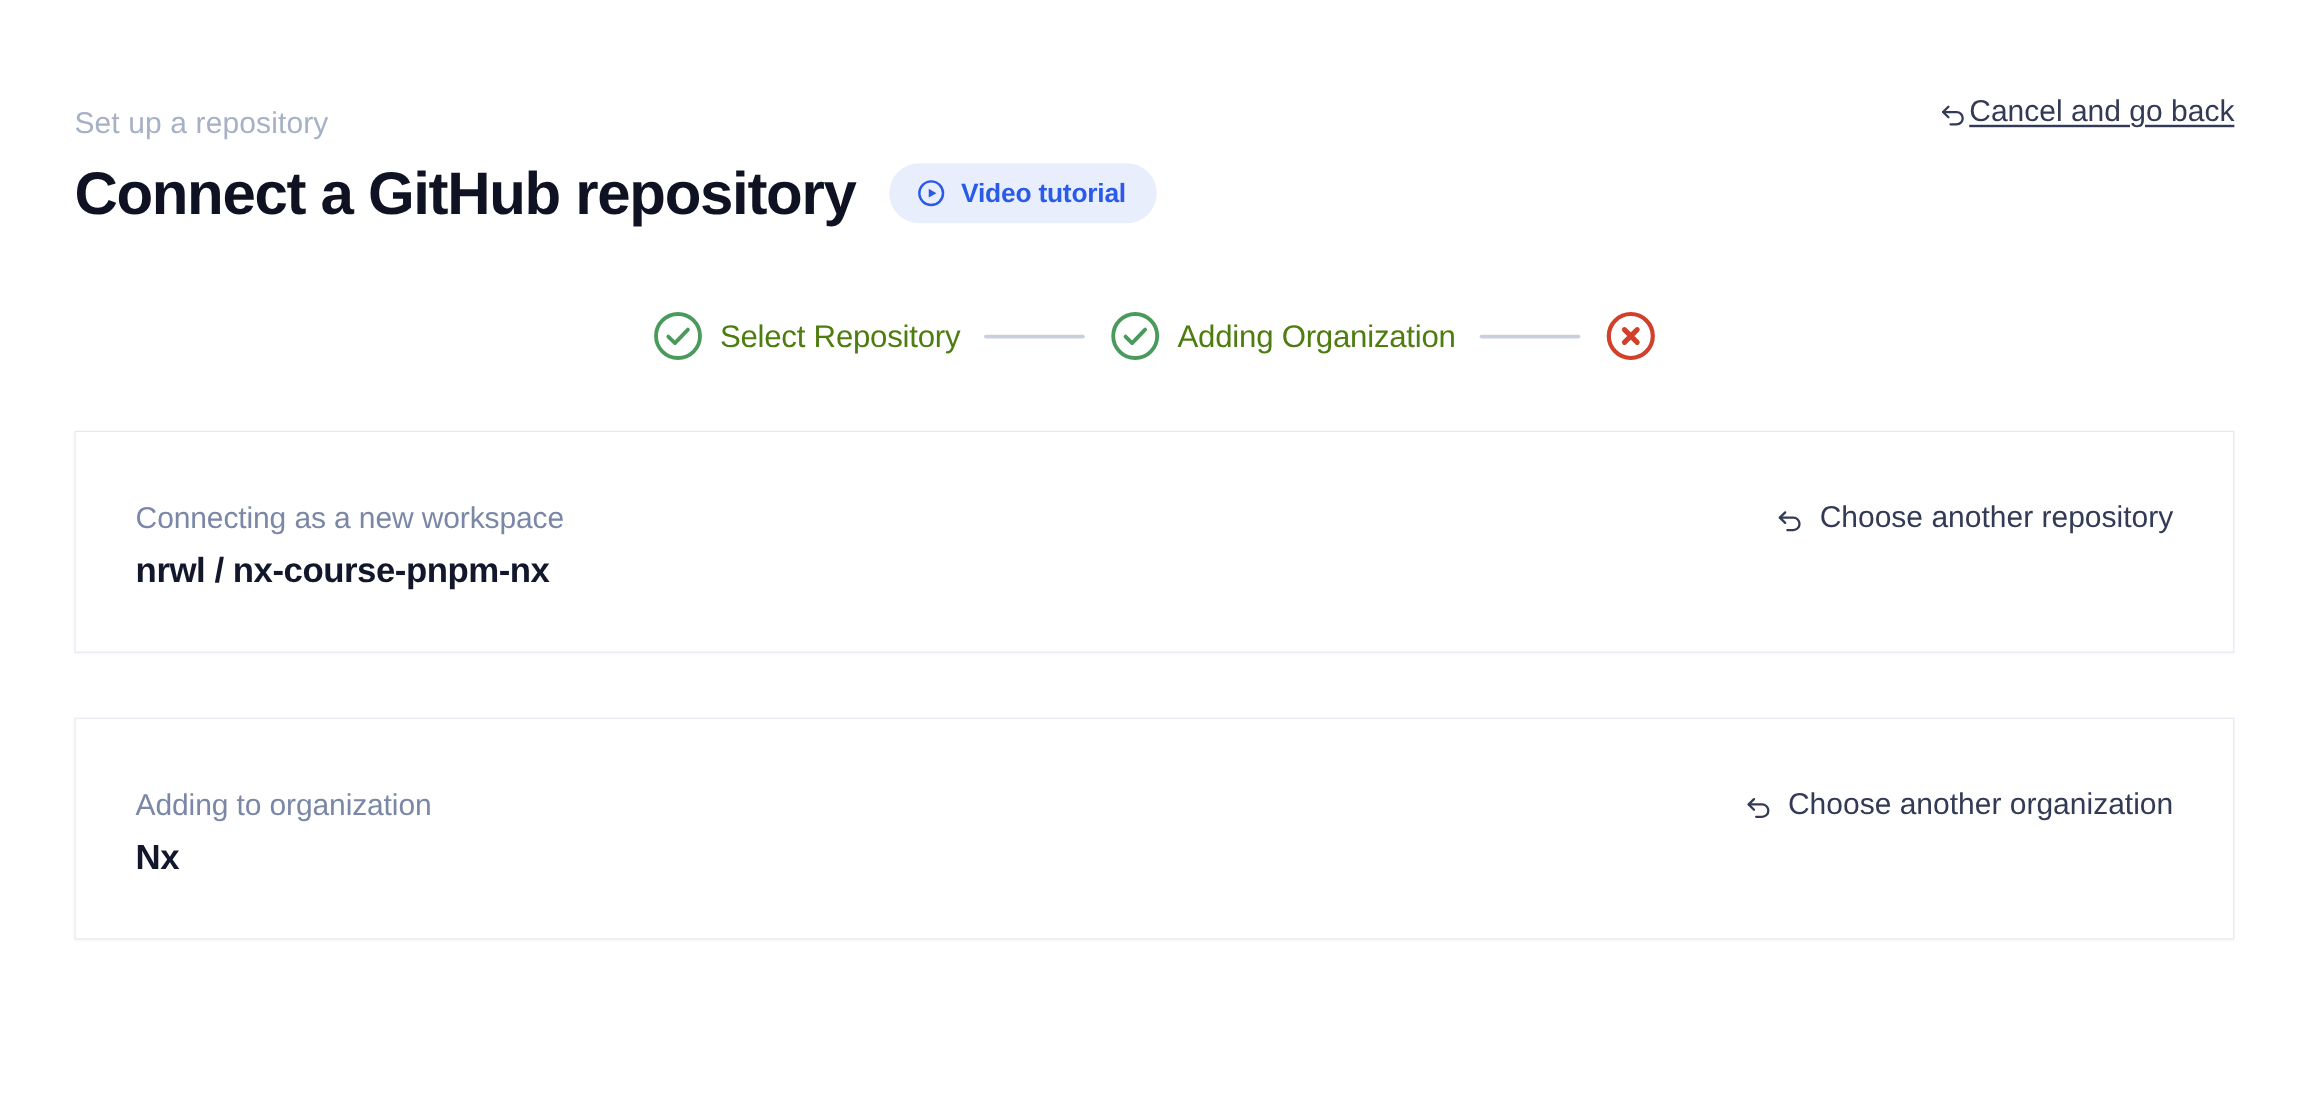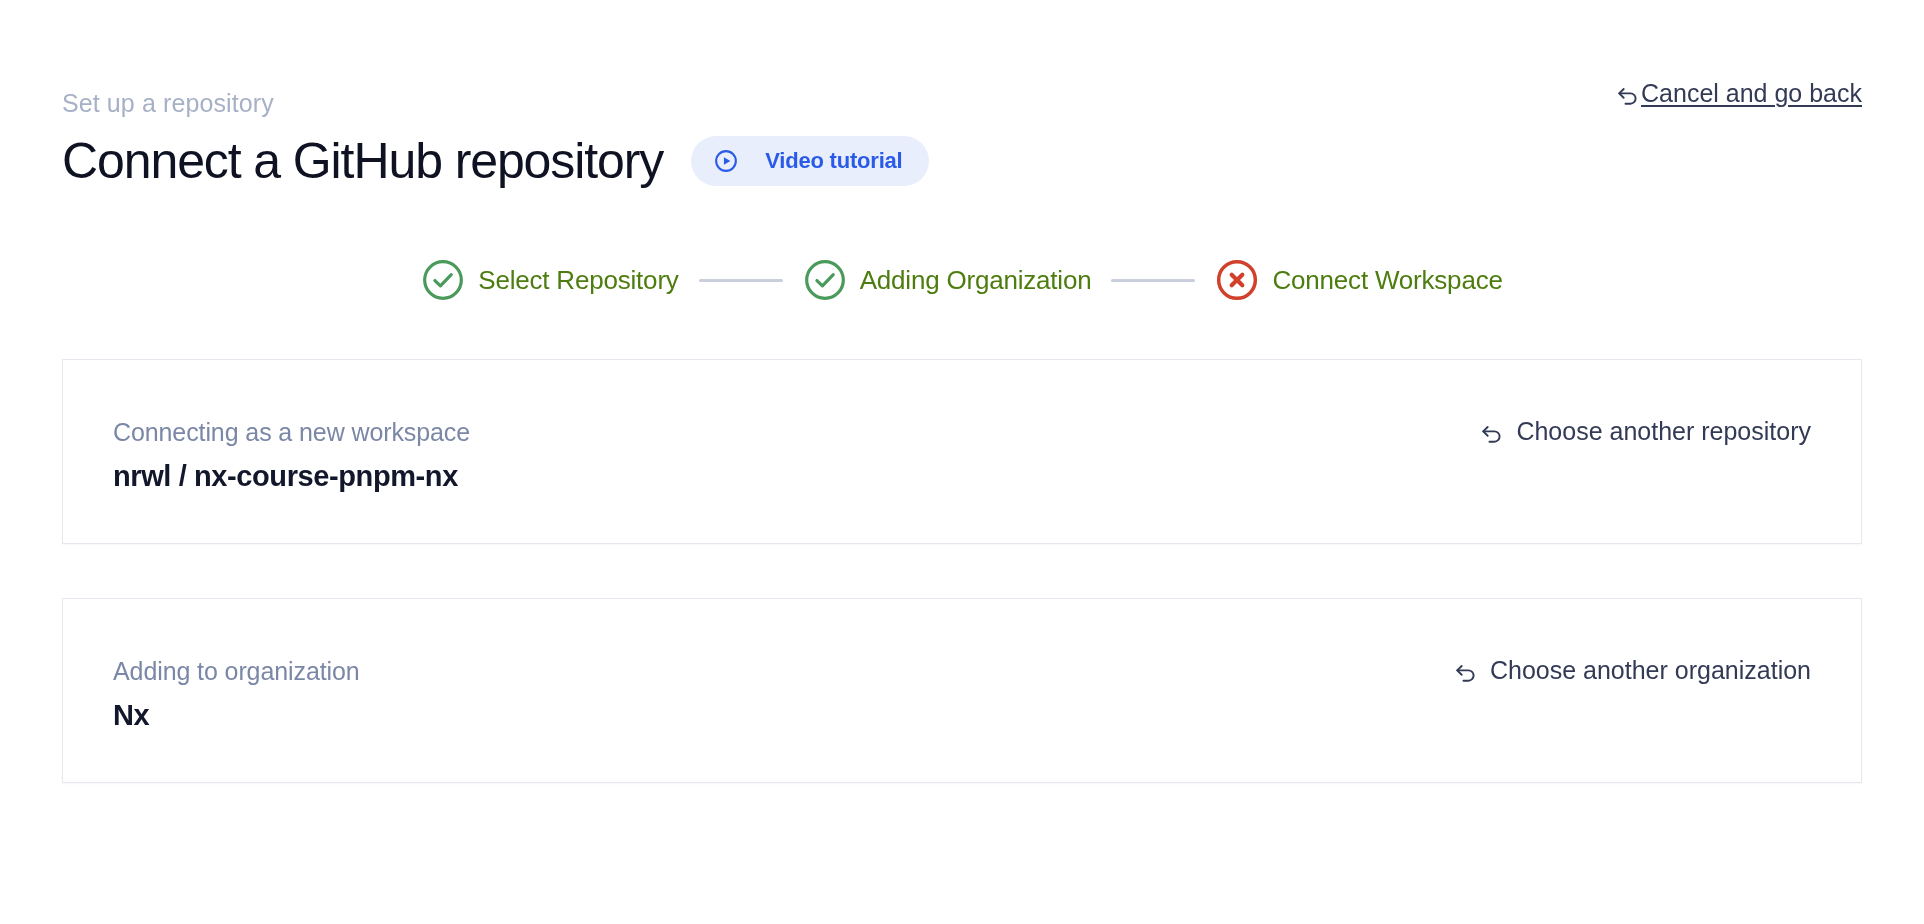--- a/index.html
+++ b/index.html
@@ -39,30 +39,30 @@
   }
   .title-row {
     display: flex;
     align-items: center;
     gap: 28px;
     margin-top: 14px;
   }
   .page-title {
     font-size: 50px;
     line-height: 58px;
-    font-weight: 400;
+    font-weight: 700;
     letter-spacing: -1.1px;
     color: #0f1222;
     margin: 0;
     white-space: nowrap;
   }
   .video-badge {
     display: inline-flex;
     align-items: center;
-    gap: 26px;
+    gap: 12px;
     background: #e8eefc;
     color: #2a5ae8;
     border-radius: 999px;
     padding: 12px 26px 12px 22px;
     font-size: 22px;
     font-weight: 700;
     letter-spacing: -0.2px;
     cursor: pointer;
     border: none;
     line-height: 1;
@@ -254,21 +254,20 @@
 
     <span class="step-conn"></span>
 
     <div class="step">
       <span class="step-mark">
         <svg viewBox="0 0 24 24" width="44" height="44" fill="none" aria-hidden="true">
           <circle cx="12" cy="12" r="10" stroke="#d0402a" stroke-width="1.9"></circle>
           <path d="M9.1 9.1 L14.9 14.9 M14.9 9.1 L9.1 14.9" stroke="#d0402a" stroke-width="2.3" stroke-linecap="round"></path>
         </svg>
       </span>
-      <span class="step-label">Connect Workspace</span>
     </div>
   </div>
 
   <div class="cards">
 
     <div class="card">
       <div class="card-label">Connecting as a new workspace</div>
       <div class="card-value">
         <span class="owner">nrwl / </span><span class="repo">nx-course-pnpm-nx</span>
       </div>

